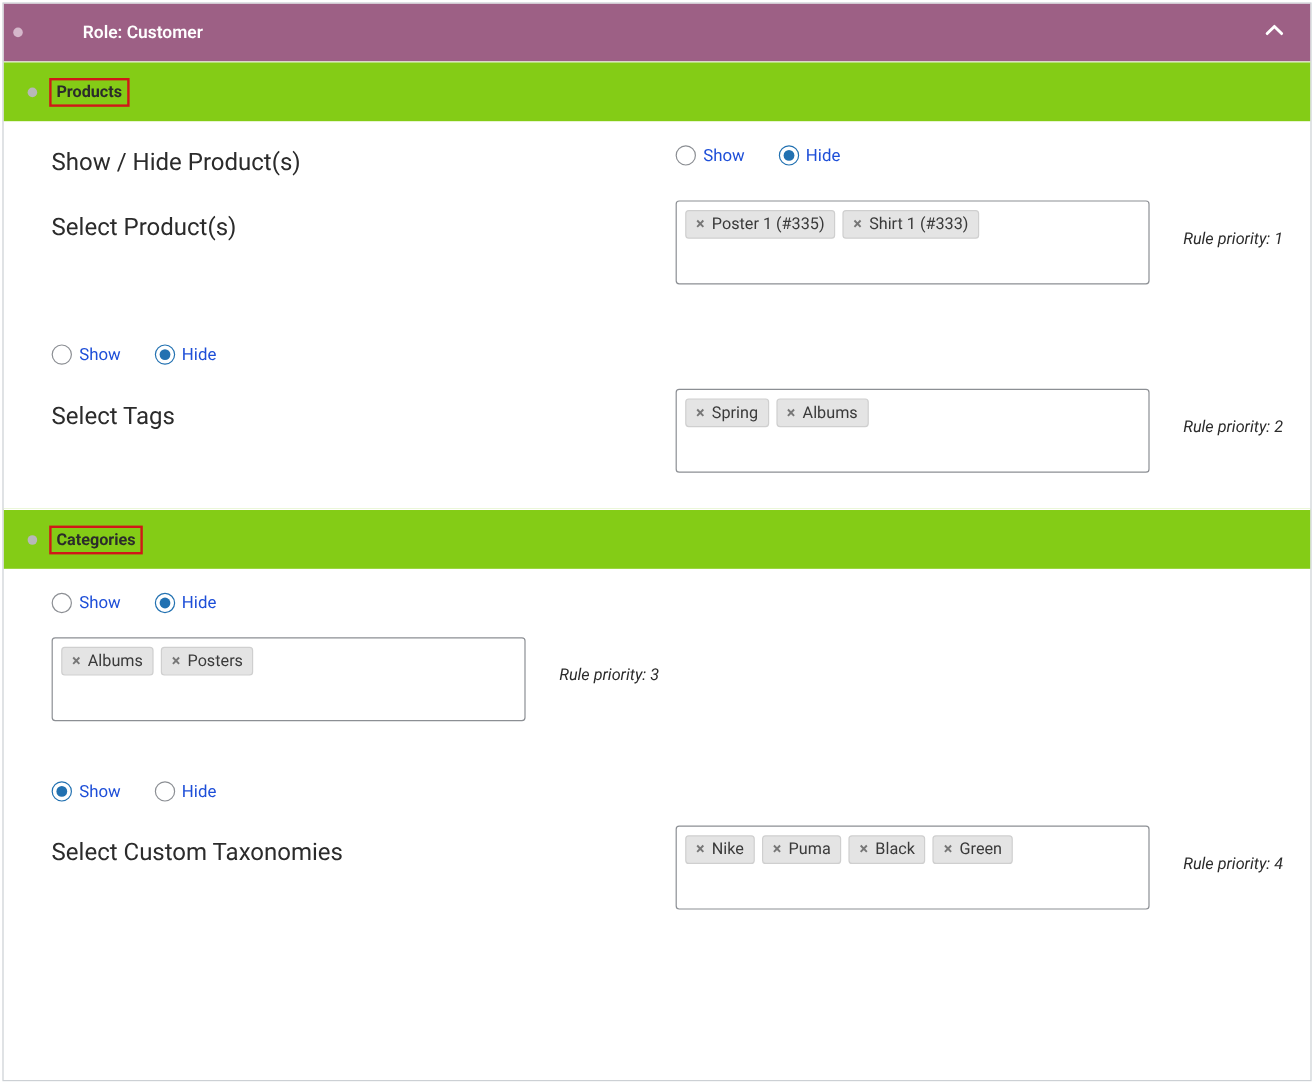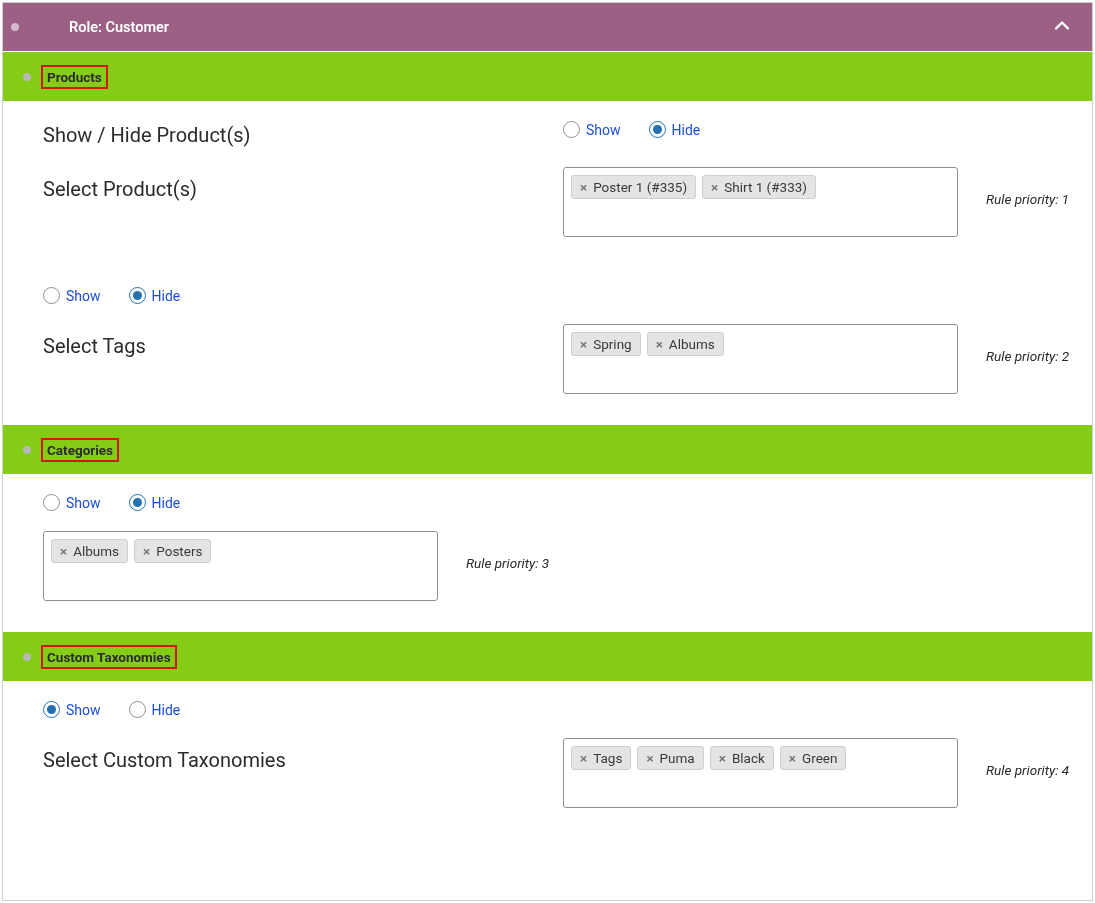--- a/index.html
+++ b/index.html
@@ -142,24 +142,20 @@
                 </span>
                 <span class="chip">
                   <span class="x">×</span>
                   <span>Posters</span>
                 </span>
               </div>
               <div class="priority">Rule priority: 3</div>
             </div>
           </div>
         </div>
-        <div class="section-header hl">
-          <span class="dot"></span>
-          <span class="label">Custom Taxonomies</span>
-        </div>
         <div class="section-body">
           <div class="row">
             <div class="ctrl">
               <div class="radio-group">
                 <div class="radio checked">
                   <span class="ring"></span>
                   <span class="txt">Show</span>
                 </div>
                 <div class="radio ">
                   <span class="ring"></span>
@@ -167,21 +163,21 @@
                 </div>
               </div>
             </div>
           </div>
           <div class="row selectrow">
             <div class="lab">Select Custom Taxonomies</div>
             <div class="ctrl">
               <div class="tagbox">
                 <span class="chip">
                   <span class="x">×</span>
-                  <span>Tags</span>
+                  <span>Nike</span>
                 </span>
                 <span class="chip">
                   <span class="x">×</span>
                   <span>Puma</span>
                 </span>
                 <span class="chip">
                   <span class="x">×</span>
                   <span>Black</span>
                 </span>
                 <span class="chip">

